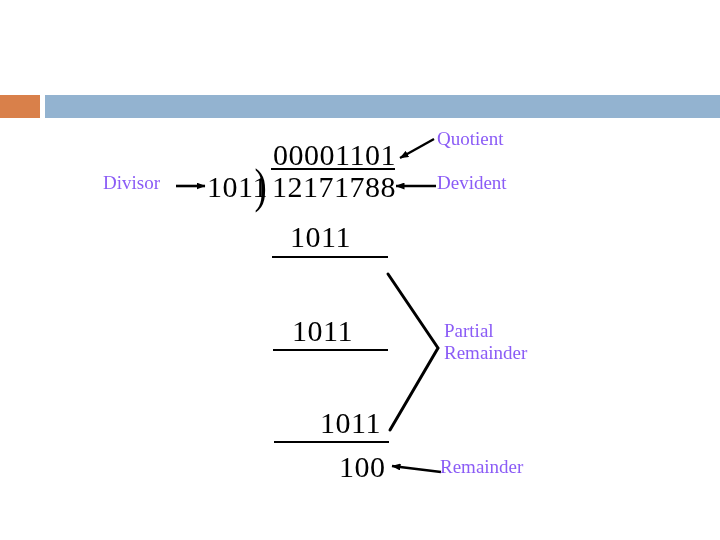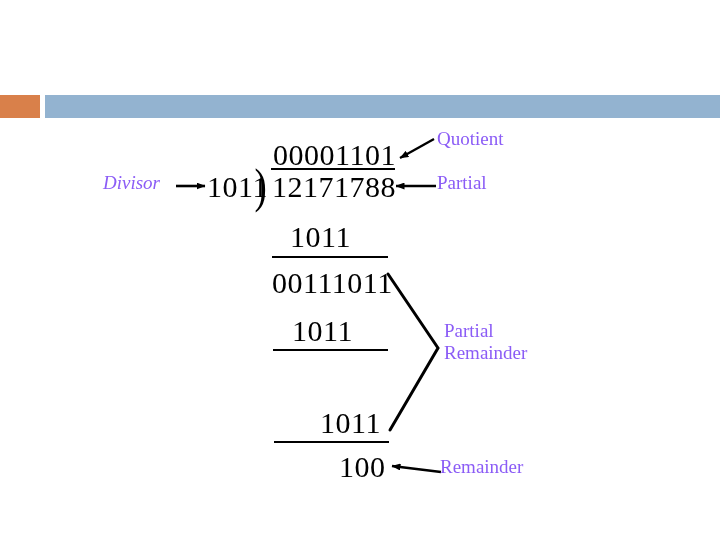--- a/index.html
+++ b/index.html
@@ -96,21 +96,21 @@
 
   
   .annotation {
     position: absolute;
     font-family: "Liberation Serif", serif;
     font-size: 19px;
     color: #8b5cf6;
     white-space: nowrap;
     line-height: 1.15;
   }
-  #label-divisor           { left: 103px; top: 172px; font-style: italic; }
+  #label-divisor           { left: 103px; top: 172px; }
   #label-quotient          { left: 437px; top: 128px; }
   #label-devident          { left: 437px; top: 172px; }
   #label-partial-remainder { left: 444px; top: 320px; white-space: normal; width: 120px; }
   #label-remainder         { left: 440px; top: 456px; }
 
   
   #connectors {
     position: absolute;
     left: 0;
     top: 0;
@@ -132,21 +132,20 @@
   <div class="num-row" id="quotient-value">00001101</div>
 
   <div class="num-row" id="divisor-value">1011</div>
 
   <div id="division-paren">)</div>
 
   <div class="num-row" id="dividend-value">12171788</div>
 
   <div class="num-row" id="sub-row-1">1011</div>
 
-  <div class="num-row" id="partial-row-1">00111011</div>
 
   <div class="num-row" id="sub-row-2">1011</div>
 
 
   <div class="num-row" id="sub-row-3">1011</div>
 
   <div class="num-row" id="remainder-value">100</div>
 
   <div class="rule" id="vinculum"></div>
   <div class="rule" id="rule-sub-1"></div>
@@ -168,19 +167,19 @@
 
     <polyline points="388,274 438,348 390,430" fill="none" stroke="#000000" stroke-width="3" stroke-linejoin="miter" stroke-linecap="round"></polyline>
 
     <line x1="441" y1="472" x2="392" y2="466" stroke="#000000" stroke-width="2.6" marker-end="url(#arrowhead)"></line>
   </svg>
 
   <div class="annotation" id="label-divisor">Divisor</div>
 
   <div class="annotation" id="label-quotient">Quotient</div>
 
-  <div class="annotation" id="label-devident">Partial</div>
+  <div class="annotation" id="label-devident">Devident</div>
 
   <div class="annotation" id="label-remainder">Remainder</div>
 
   <div class="annotation" id="label-partial-remainder">Partial Remainder</div>
 
 </div>
 
 </body></html>

